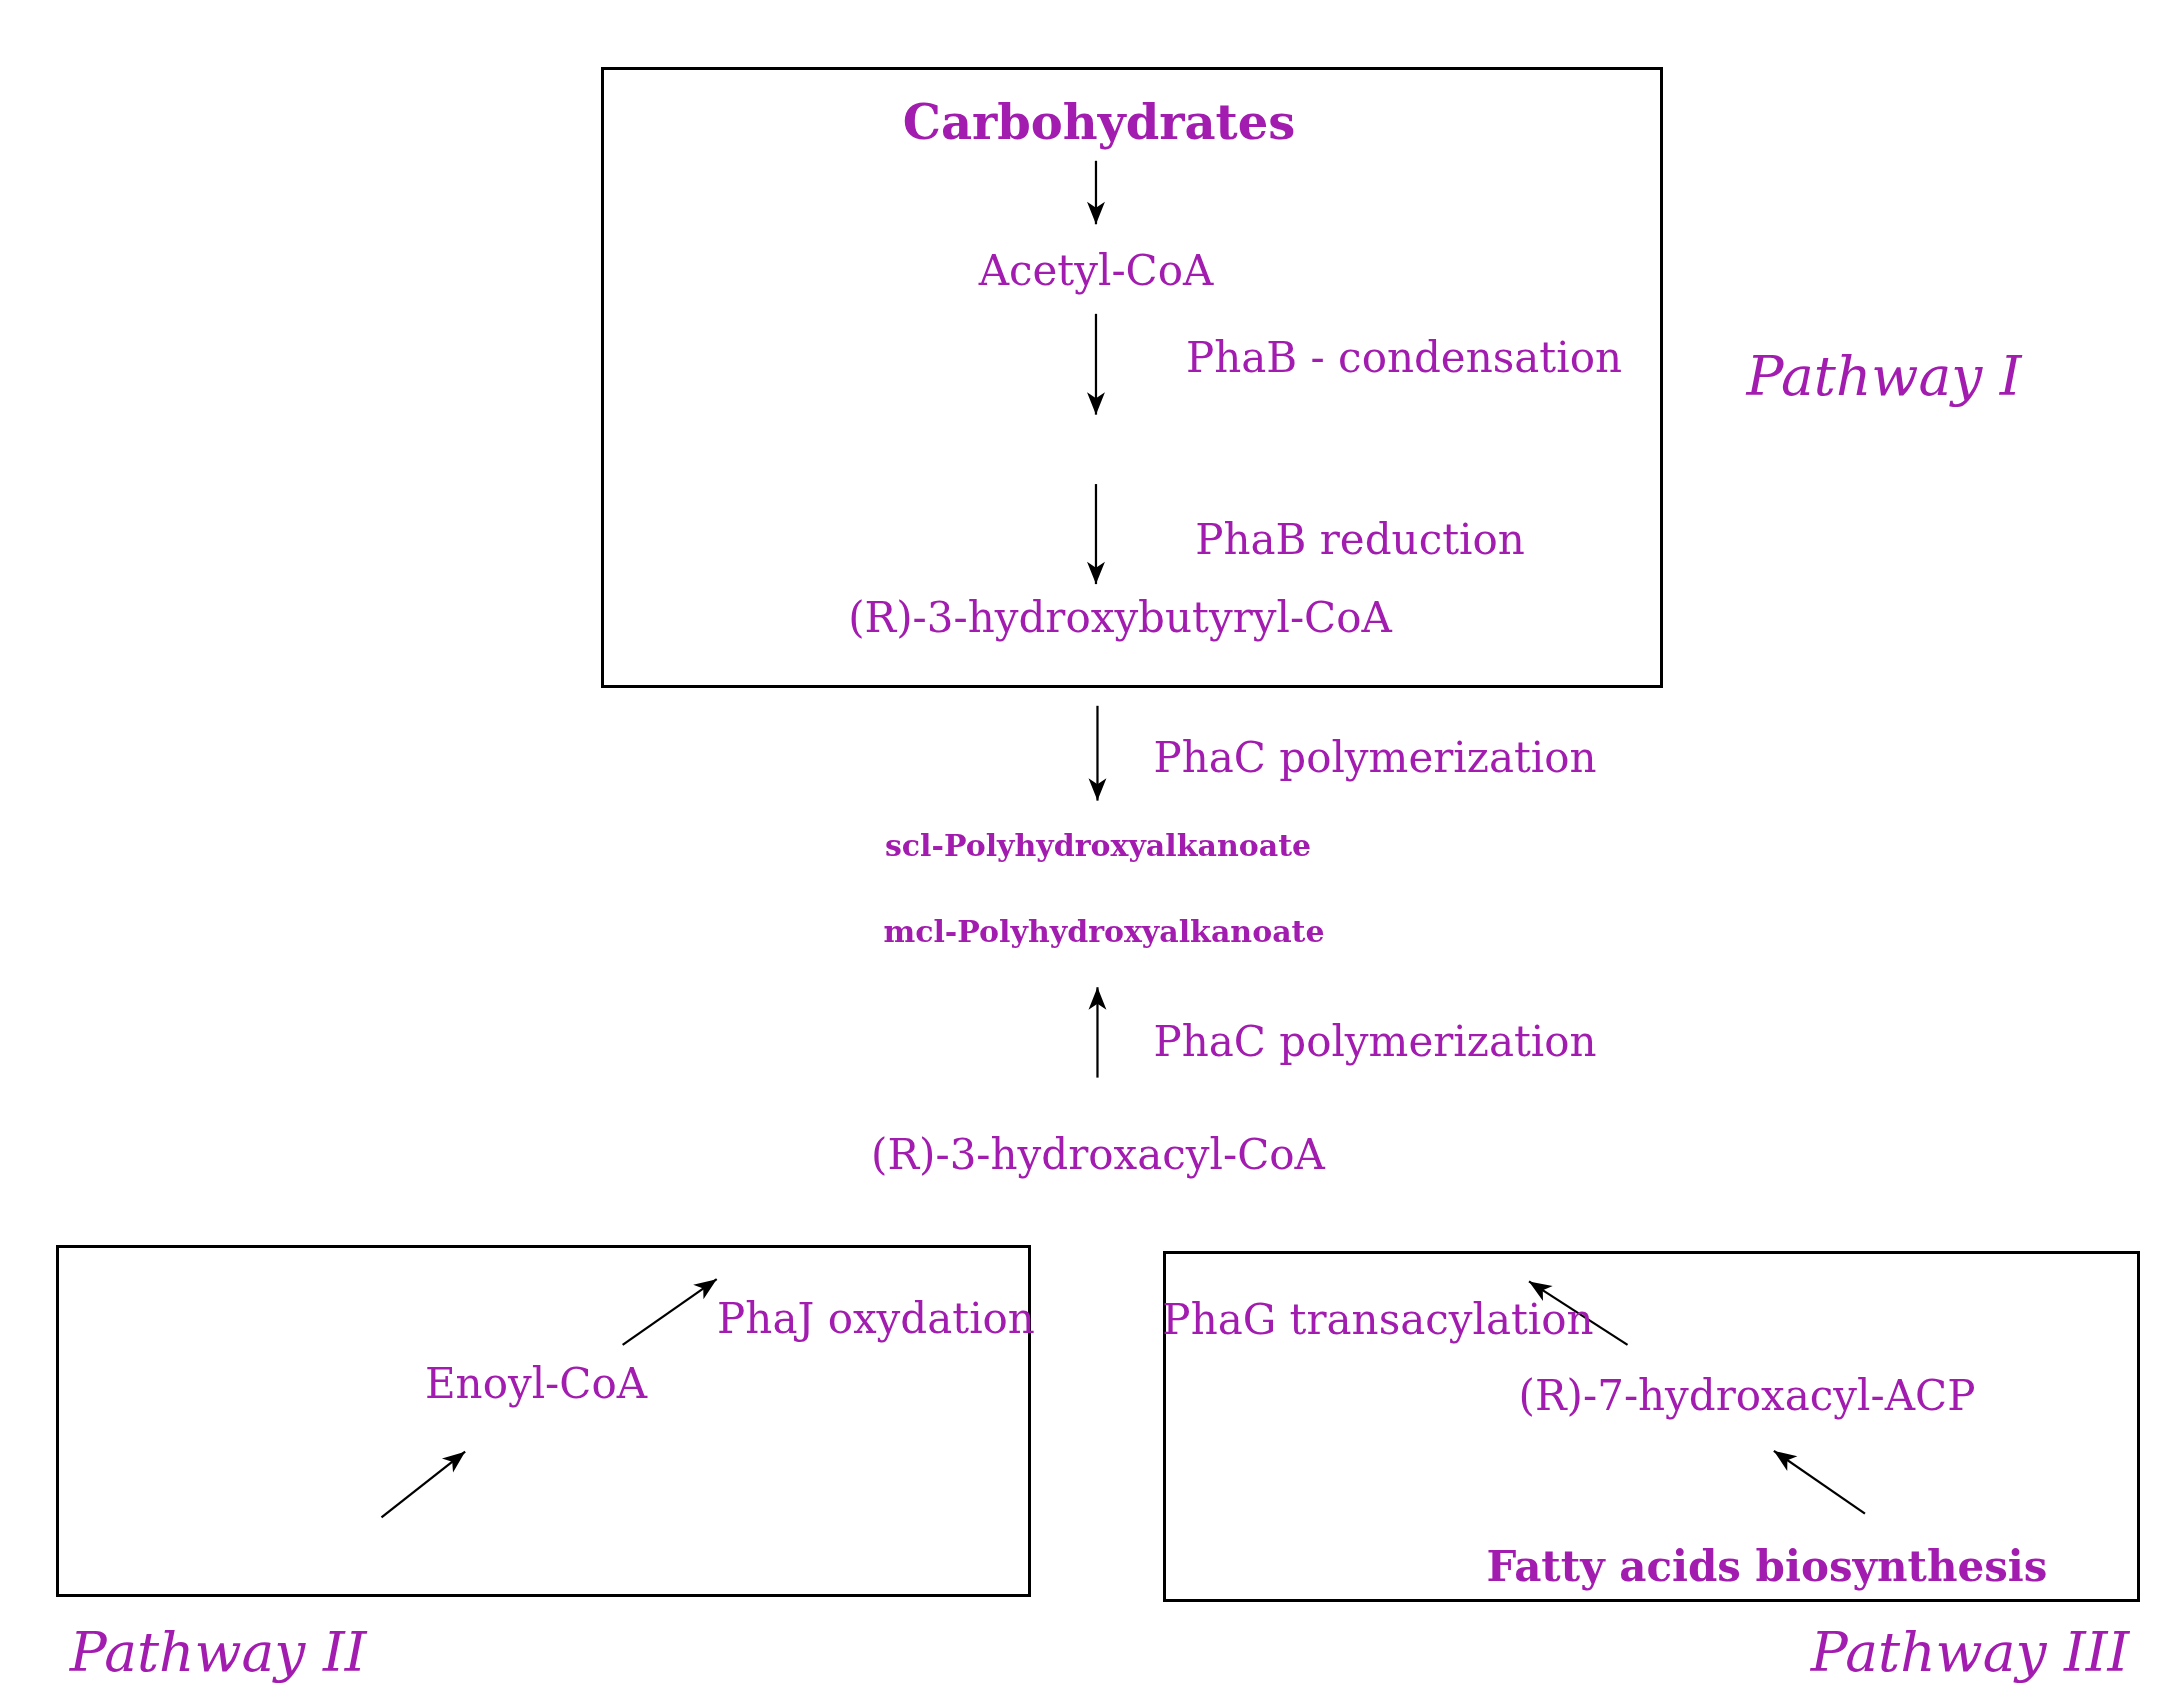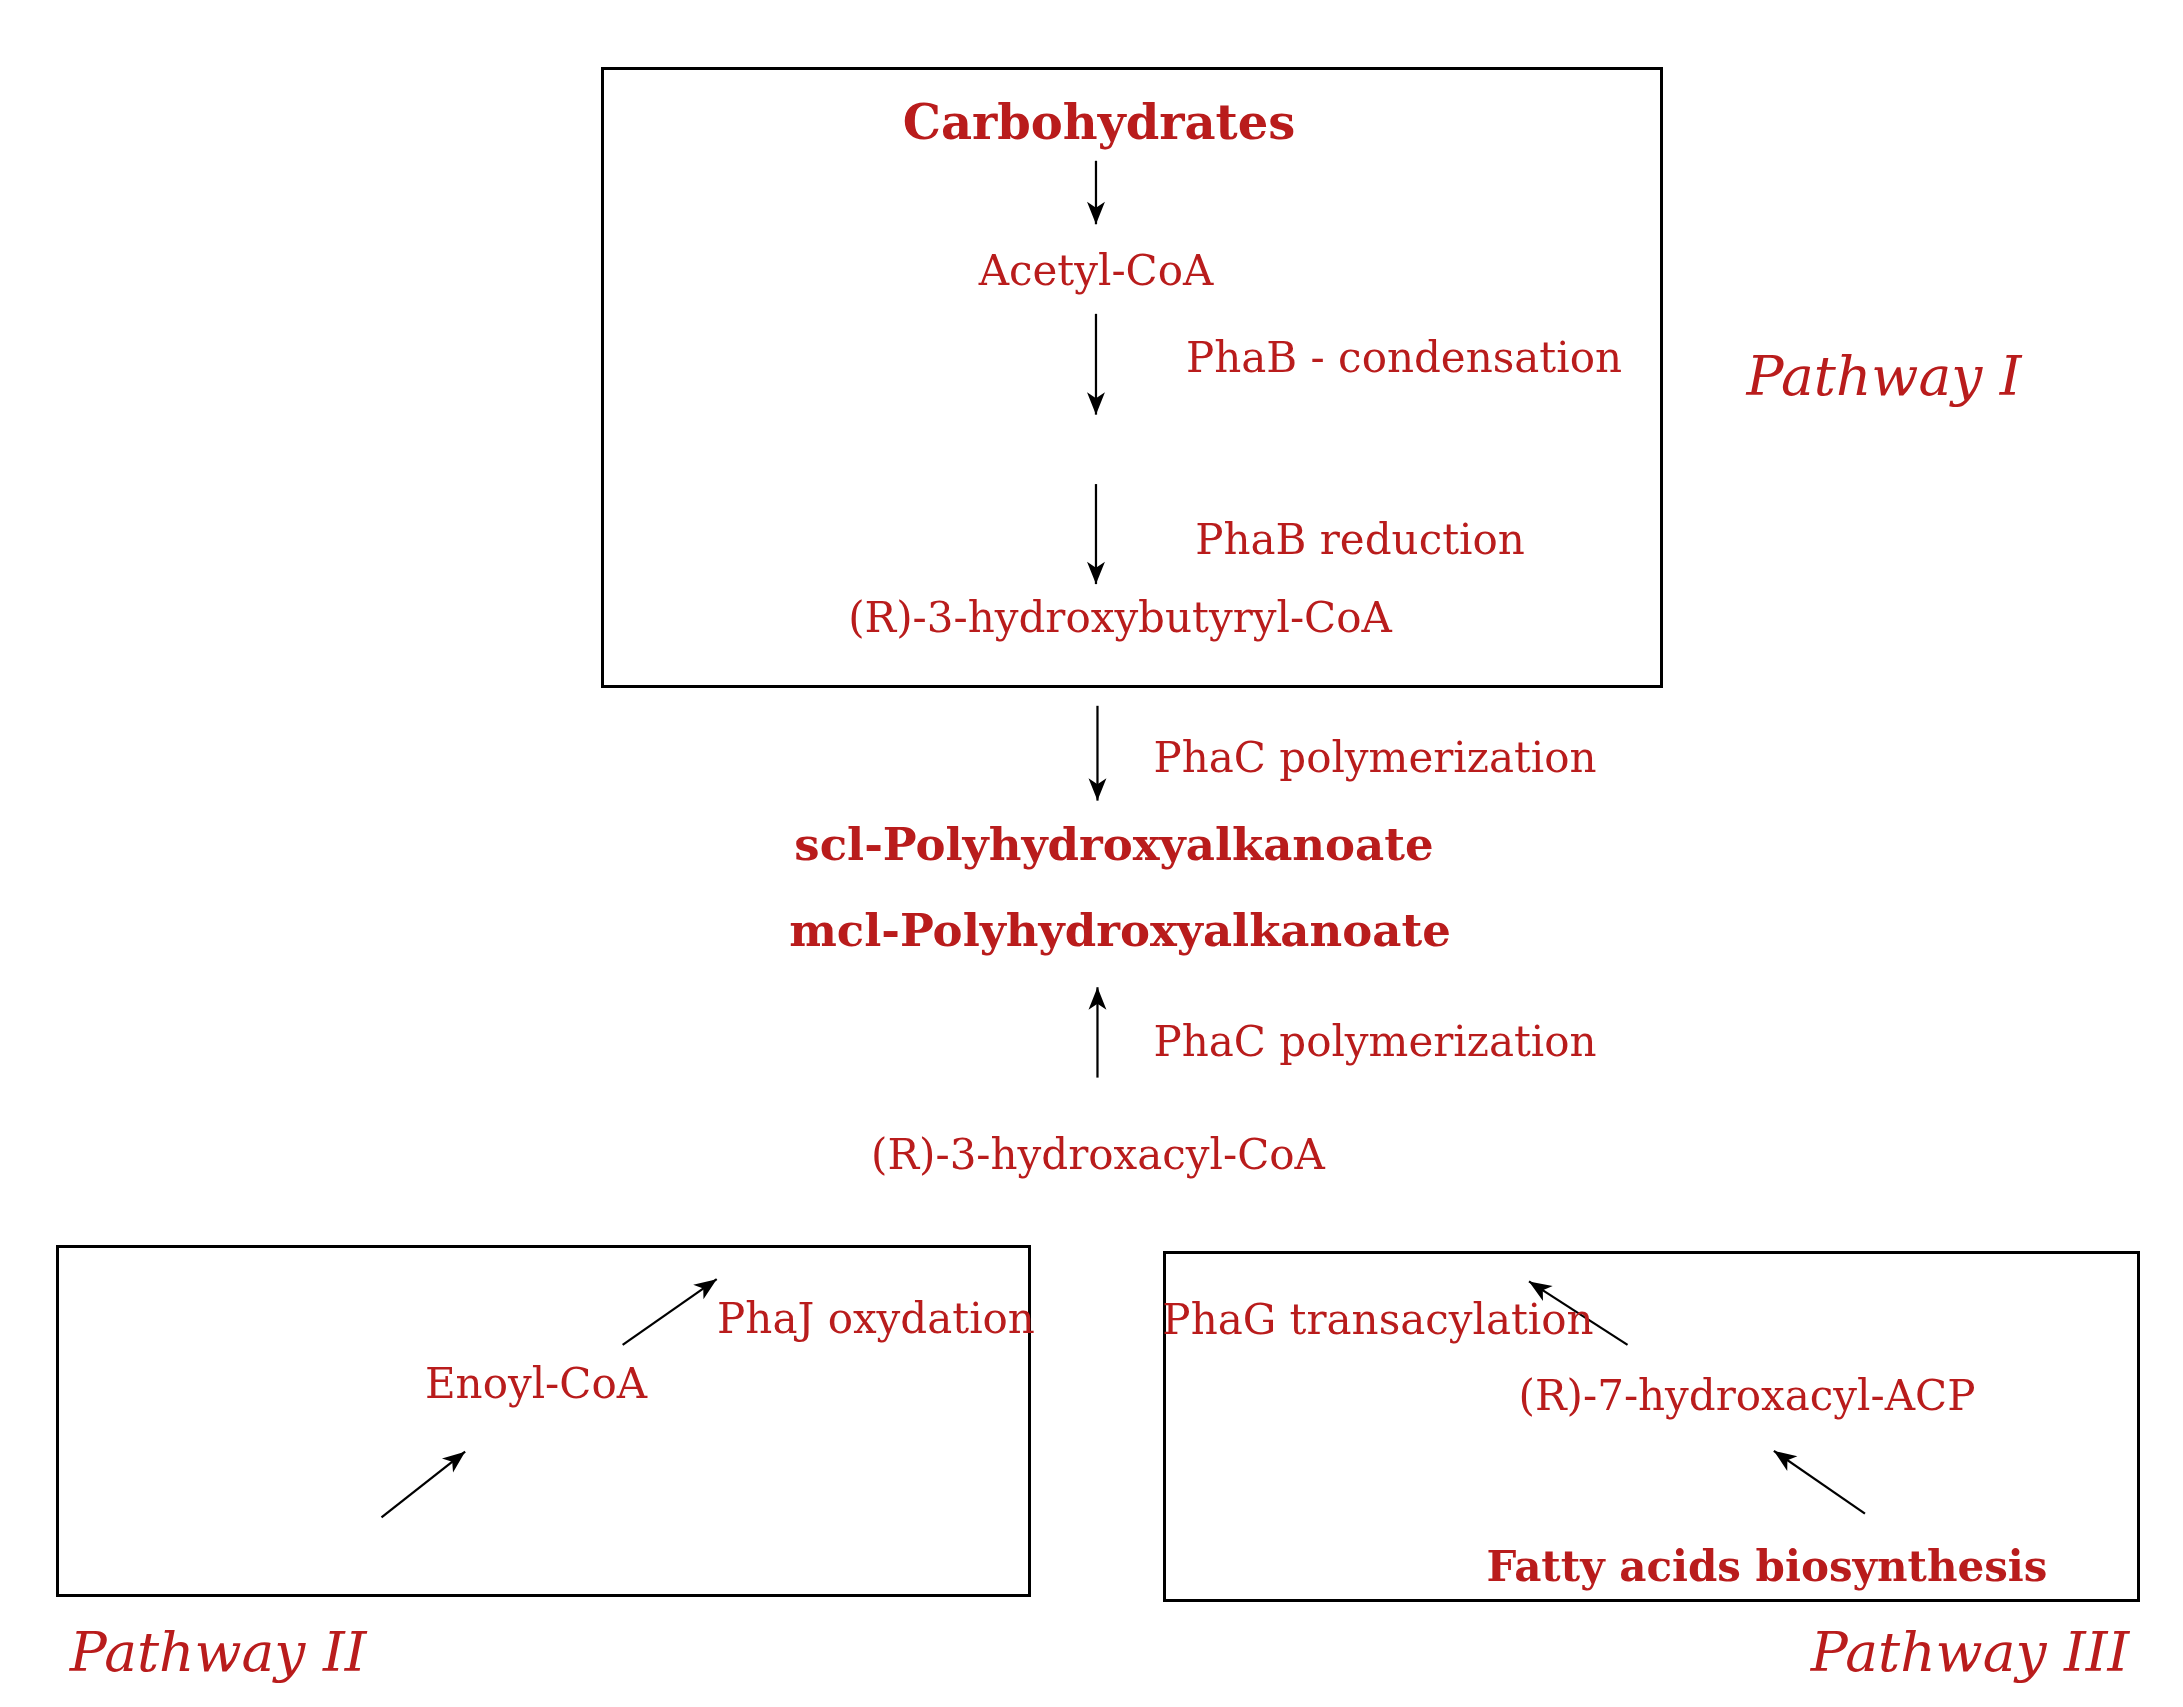--- a/index.html
+++ b/index.html
@@ -28,25 +28,25 @@
     border: 3px solid #000000;
     background: transparent;
     box-sizing: border-box;
   }
   .node {
     position: absolute;
     transform: translate(-50%, -50%);
     white-space: nowrap;
     font-size: 42px;
     line-height: 1.1;
-    color: #b91c1c;
+    color: #a21caf;
   }
   .bold   { font-weight: bold; }
   .big    { font-size: 48px; }
-  .poly   { font-size: 45px; font-weight: bold; margin-left: 16px; }
+  .poly   { font-size: 30px; font-weight: bold; }
   .pathway-label {
     font-size: 55px;
     font-weight: normal;
     font-style: italic;
   }
 </style>
 </head>
 <body>
 
 <div class="stage">

